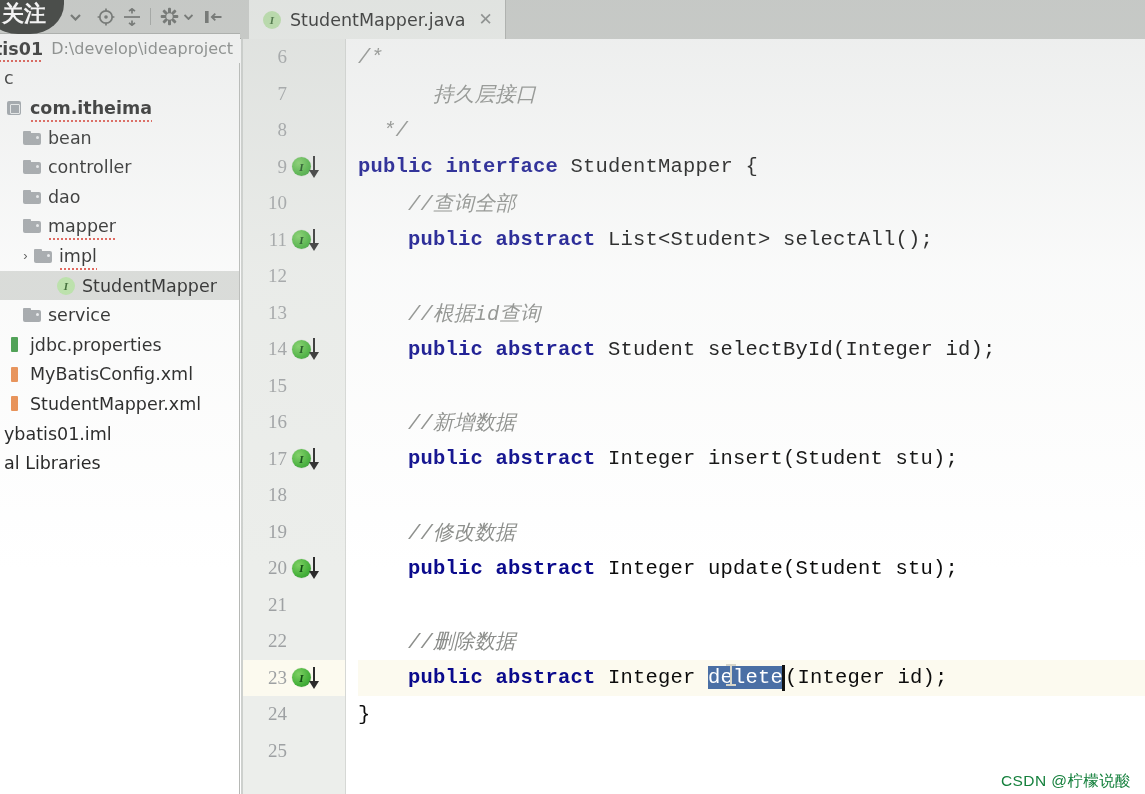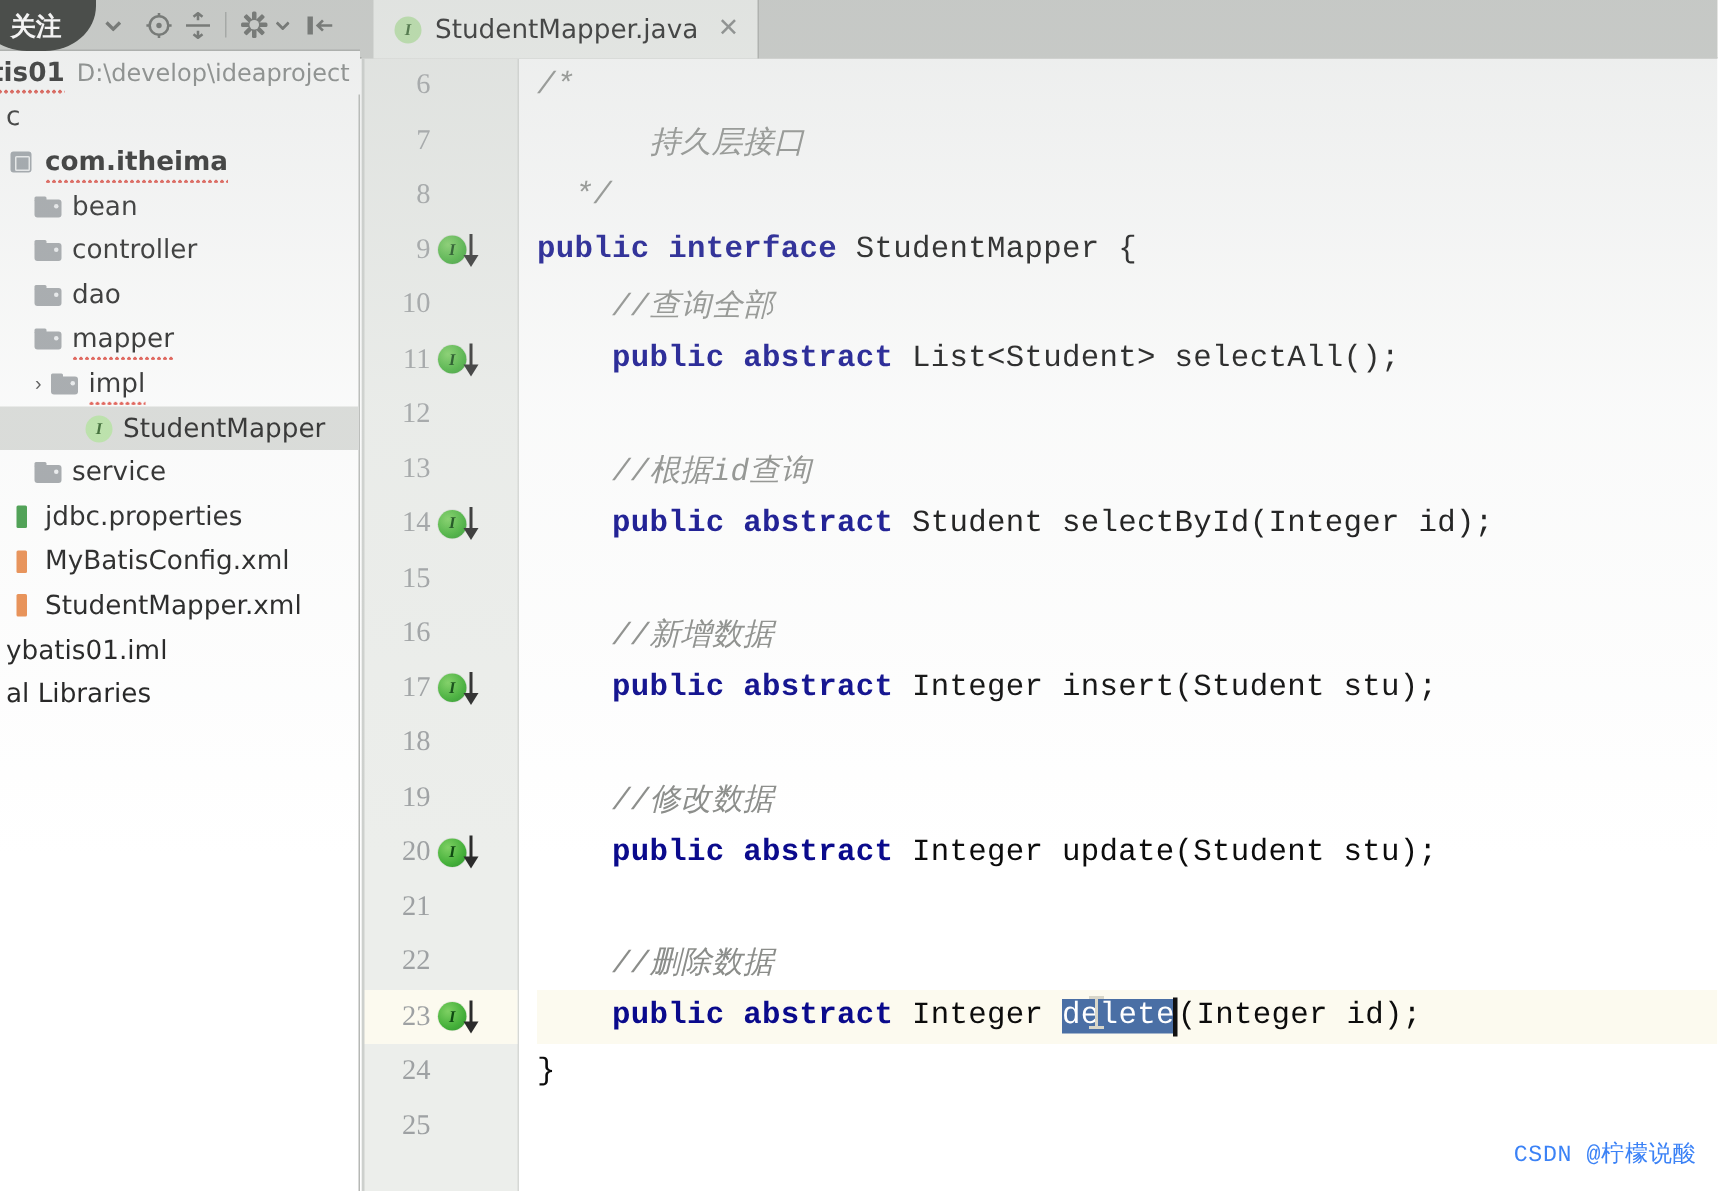--- a/index.html
+++ b/index.html
@@ -46,21 +46,21 @@
   #follow-badge {
     position: absolute; left: -16px; top: -14px;
     width: 80px; height: 48px;
     border-radius: 0 0 34px 34px / 0 0 30px 30px;
     background: #4b4e4b;
     display: flex; align-items: flex-end; justify-content: center;
     padding-bottom: 5px;
     z-index: 70;
   }
   #follow-badge span {
-    color: #f3f3f3; font-size: 17px; font-weight: bold;
+    color: #f3f3f3; font-size: 22px; font-weight: bold;
     font-family: "DejaVu Sans", sans-serif;
     letter-spacing: 0px;
   }
 
   
   #sidebar {
     position: absolute; left: 0; top: 34px;
     width: 240px; height: 760px;
     background: #ffffff;
     border-right: 1px solid #b6b8b5;
@@ -267,23 +267,23 @@
   .mouse-cursor::after  { bottom:0; }
 
   
   #editor-left-edge{
     position:absolute; left:0; top:0; width:2px; height:100%;
     background:#cdd0cd; z-index:3;
   }
 
   
   #watermark {
-    position:absolute; right: 14px; bottom: 14px;
-    font-size: 15.5px; color:#3b82f6;
-    font-family:Liberation Mono, monospace;
+    position:absolute; right: 14px; bottom: 2px;
+    font-size: 15.5px; color:#15803d;
+    font-family:Liberation Sans, sans-serif;
     letter-spacing:.4px;
     z-index: 65;
   }
 </style>
 </head>
 <body>
 
 <div id="app">
 
   <div id="toolbar">

